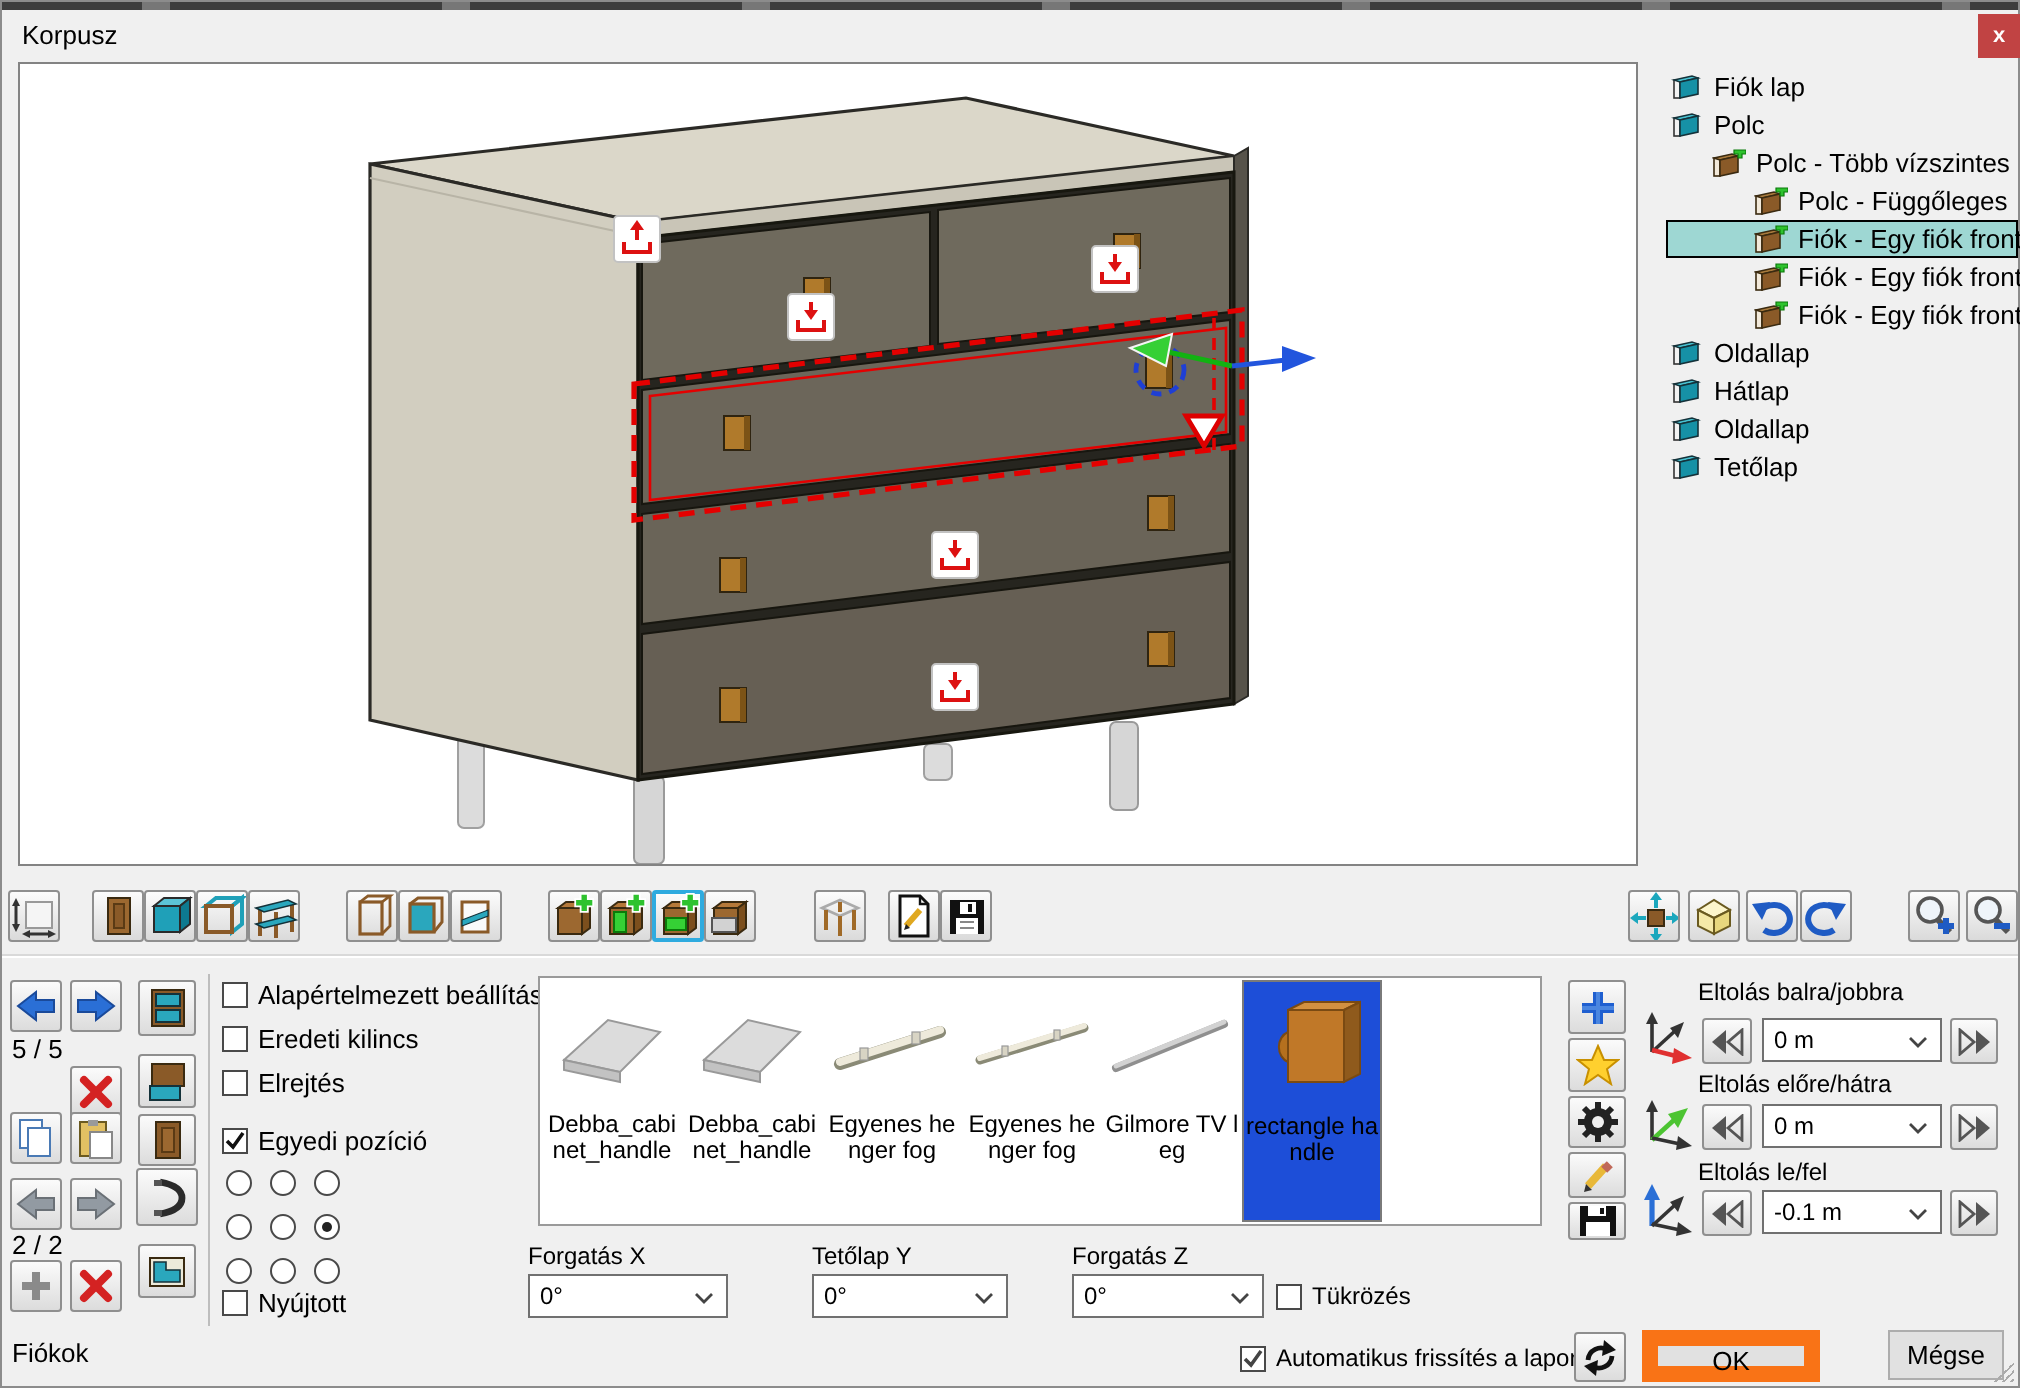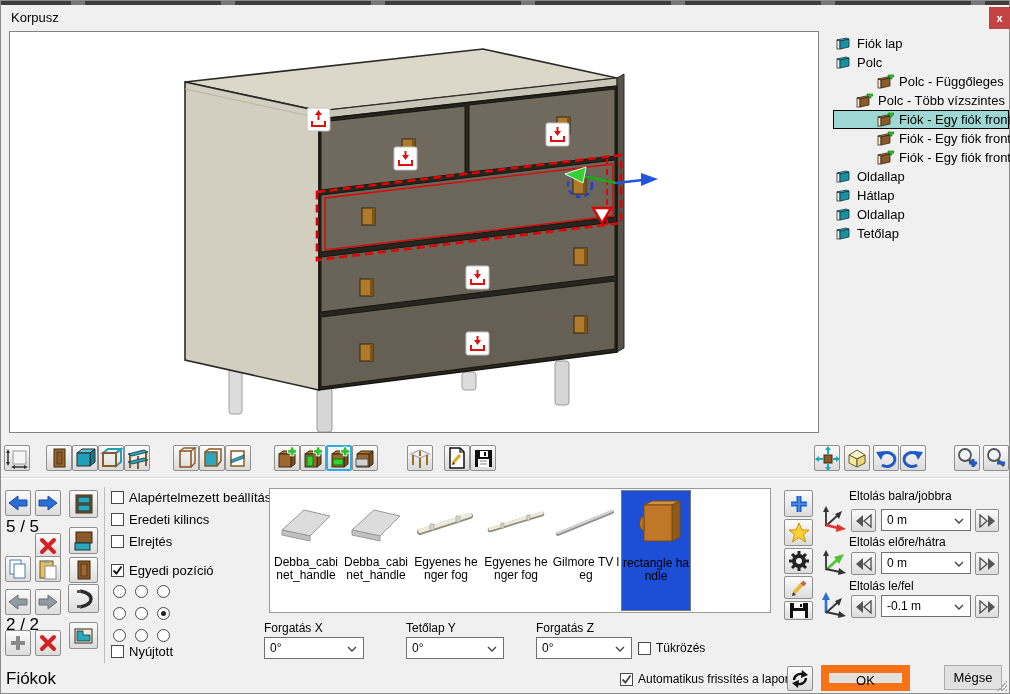--- a/index.html
+++ b/index.html
@@ -19,21 +19,21 @@
   .trow.sel { background:#9ed7d3; box-shadow:inset 0 0 0 1px #000; }
   .ti { flex:0 0 17px; }
   
   .tbtn { position:absolute; width:26px; height:26px; border:1px solid #8f8f8f; border-radius:2px;
     background:linear-gradient(#fcfcfc,#dadada); display:flex; align-items:center; justify-content:center; padding:0; cursor:pointer; }
   .tbtn.sel { border:2px solid #2fabdf; }
   .sep-h { position:absolute; left:0; width:100%; height:2px; border-top:1px solid #d9d9d9; border-bottom:1px solid #fff; }
   .vline { position:absolute; width:1px; background:#bdbdbd; }
   
   .lbl { position:absolute; font-size:12px; white-space:nowrap; }
-  .lbl13 { position:absolute; font-size:17px; white-space:nowrap; }
+  .lbl13 { position:absolute; font-size:13px; white-space:nowrap; }
   .cbrow { position:absolute; display:flex; align-items:center; gap:5px; font-size:13px; white-space:nowrap; }
   .cbox { width:13px; height:13px; background:#fff; border:1px solid #494949; display:inline-flex; align-items:center; justify-content:center; flex:0 0 13px; }
   .radio { position:absolute; width:13px; height:13px; border:1px solid #494949; border-radius:50%; background:#fff; }
   .radio.on::after { content:""; position:absolute; left:3px; top:3px; width:5px; height:5px; border-radius:50%; background:#222; }
   .combo { position:absolute; height:22px; background:#fff; border:1px solid #707070; font-size:12px;
     display:flex; align-items:center; padding-left:5px; cursor:pointer; }
   .combo svg { position:absolute; right:6px; top:8px; }
   .spin { position:absolute; width:25px; height:23px; border:1px solid #8f8f8f; border-radius:2px;
     background:linear-gradient(#fbfbfb,#dcdcdc); display:flex; align-items:center; justify-content:center; cursor:pointer; }
   .pbtn { position:absolute; border:1px solid #8f8f8f; border-radius:2px; background:linear-gradient(#fbfbfb,#dcdcdc);
@@ -183,37 +183,37 @@
         <span class="tl">Fiók lap</span>
       </div>
     <div class="trow lvl0">
         <svg class="ti" width="17" height="15" viewBox="0 0 17 15">
           <rect x="2" y="4" width="3" height="9" fill="#f2f2f2" stroke="#333" stroke-width="0.8"></rect>
           <polygon points="2,4 11,2 14,3 5,5" fill="#49c2d2" stroke="#14323a" stroke-width="0.8"></polygon>
           <polygon points="5,5 14,3 14,11 5,13" fill="#1691a6" stroke="#14323a" stroke-width="0.8"></polygon>
         </svg>
         <span class="tl">Polc</span>
       </div>
-    <div class="trow lvl2">
+    <div class="trow lvl1">
         <svg class="ti" width="17" height="15" viewBox="0 0 17 15">
           <rect x="1" y="5" width="3" height="9" fill="#f2e9da" stroke="#3a2a10" stroke-width="0.8"></rect>
           <polygon points="1,5 10,3 13,4 4,6" fill="#a97b3d" stroke="#3a2a10" stroke-width="0.8"></polygon>
           <polygon points="4,6 13,4 13,12 4,14" fill="#8a5a28" stroke="#3a2a10" stroke-width="0.8"></polygon>
           <path d="M13 1 h3 v2 h-2 v2 h-2 v-2 h-2 v-2 h2 z" transform="translate(1,0)" fill="#2ec22e" stroke="#0a7a0a" stroke-width="0.6"></path>
         </svg>
-        <span class="tl">Polc - Függőleges</span>
-      </div>
-    <div class="trow lvl1">
+        <span class="tl">Polc - Több vízszintes</span>
+      </div>
+    <div class="trow lvl2">
         <svg class="ti" width="17" height="15" viewBox="0 0 17 15">
           <rect x="1" y="5" width="3" height="9" fill="#f2e9da" stroke="#3a2a10" stroke-width="0.8"></rect>
           <polygon points="1,5 10,3 13,4 4,6" fill="#a97b3d" stroke="#3a2a10" stroke-width="0.8"></polygon>
           <polygon points="4,6 13,4 13,12 4,14" fill="#8a5a28" stroke="#3a2a10" stroke-width="0.8"></polygon>
           <path d="M13 1 h3 v2 h-2 v2 h-2 v-2 h-2 v-2 h2 z" transform="translate(1,0)" fill="#2ec22e" stroke="#0a7a0a" stroke-width="0.6"></path>
         </svg>
-        <span class="tl">Polc - Több vízszintes</span>
+        <span class="tl">Polc - Függőleges</span>
       </div>
     <div class="trow lvl2 sel">
         <svg class="ti" width="17" height="15" viewBox="0 0 17 15">
           <rect x="1" y="5" width="3" height="9" fill="#f2e9da" stroke="#3a2a10" stroke-width="0.8"></rect>
           <polygon points="1,5 10,3 13,4 4,6" fill="#a97b3d" stroke="#3a2a10" stroke-width="0.8"></polygon>
           <polygon points="4,6 13,4 13,12 4,14" fill="#8a5a28" stroke="#3a2a10" stroke-width="0.8"></polygon>
           <path d="M13 1 h3 v2 h-2 v2 h-2 v-2 h-2 v-2 h2 z" transform="translate(1,0)" fill="#2ec22e" stroke="#0a7a0a" stroke-width="0.6"></path>
         </svg>
         <span class="tl">Fiók - Egy fiók fronttal</span>
       </div>

